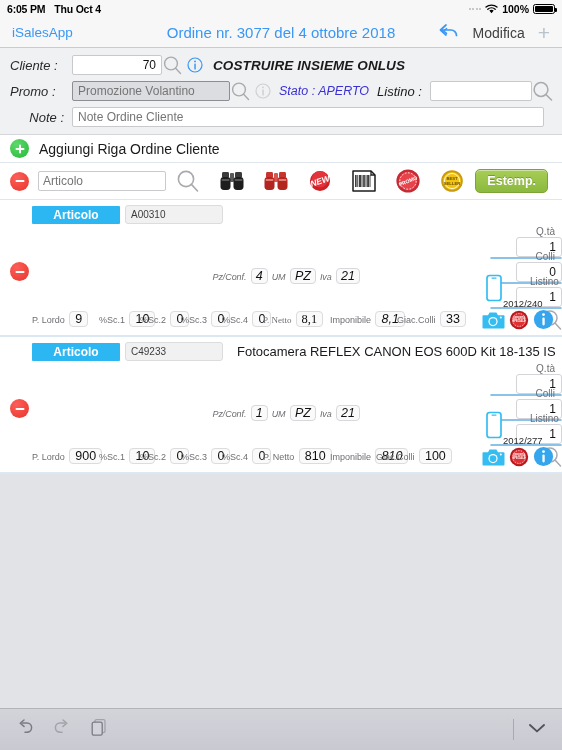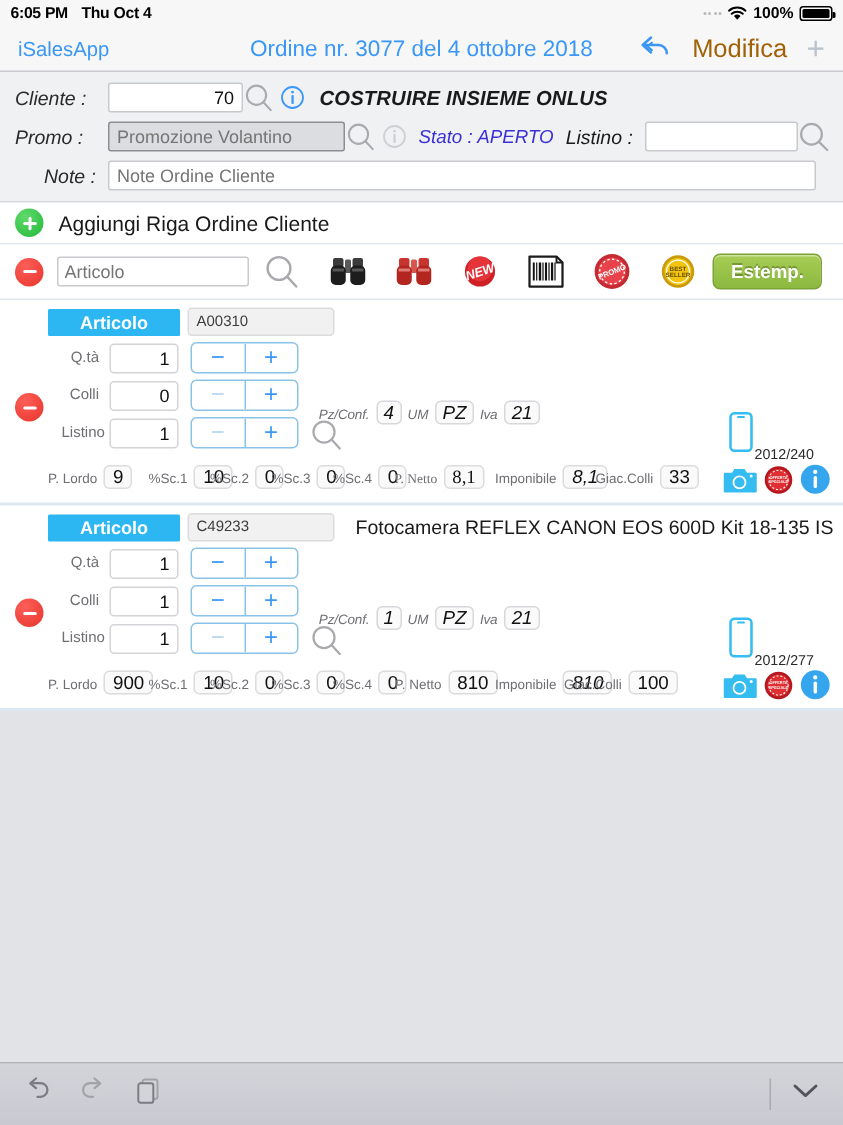--- a/index.html
+++ b/index.html
@@ -37,21 +37,21 @@
     display:flex; align-items:center; padding: 0 12px;
     position:relative;
   }
   .nav-app { color:#3a97f5; font-size:13.5px; }
   .nav-title {
     position:absolute; left:0; right:0; text-align:center;
     color:#3a97f5; font-size:15px; pointer-events:none;
   }
   .nav-right { margin-left:auto; display:flex; align-items:center; gap:13px; z-index:2;}
   .nav-undo { color:#3a97f5; font-size:19px; line-height:1; }
-  .nav-modifica { color:#a16207; font-size:17px; }
+  .nav-modifica { color:#404040; font-size:14px; }
   .nav-plus { color:#b9c3cc; font-size:21px; line-height:1; font-weight:300;}
 
   
   .form {
     background: #f0f1f3;
     border-bottom:1px solid #d6d7da;
     padding: 4px 0 4px 0;
   }
   .frow { display:flex; align-items:center; height:26px; padding-left:10px; }
   .flabel { font-style: italic; font-size:13px; color:#2a2a2a; }
@@ -134,21 +134,21 @@
     line-height:18px; border-radius:1px;
   }
   .code-inp {
     width:98px; height:19px; background:#f1f1f1; border:1px solid #dcdcdc;
     border-radius:3px; font-size:10px; color:#3c3c3c; padding:0 5px; line-height:17px;
   }
   .desc { margin-left:14px; font-size:13px; color:#1a1a1a; white-space:nowrap;}
 
   .minus-btn { position:absolute; left:10px; top:62px; }
 
-  .steprow { display:flex; align-items:center; height:25px; padding-left:41px; }
+  .steprow { display:flex; align-items:flex-end; height:25px; padding-left:41px;flex-direction:column; }
   .steplab { width:32px; text-align:right; font-size:10px; color:#6e6e73; padding-right:7px; }
   .stepval {
     width:46px; height:20px; border:1px solid #d4d4d8; border-radius:3px;
     background:#fff; font-size:12px; text-align:right; padding:0 5px; line-height:18px; color:#111;
   }
   .stepper {
     margin-left:8px; width:72px; height:21px; border:1px solid #8bc2e8;
     border-radius:4px; display:flex; overflow:hidden; background:#fff;
   }
   .stepper span {

